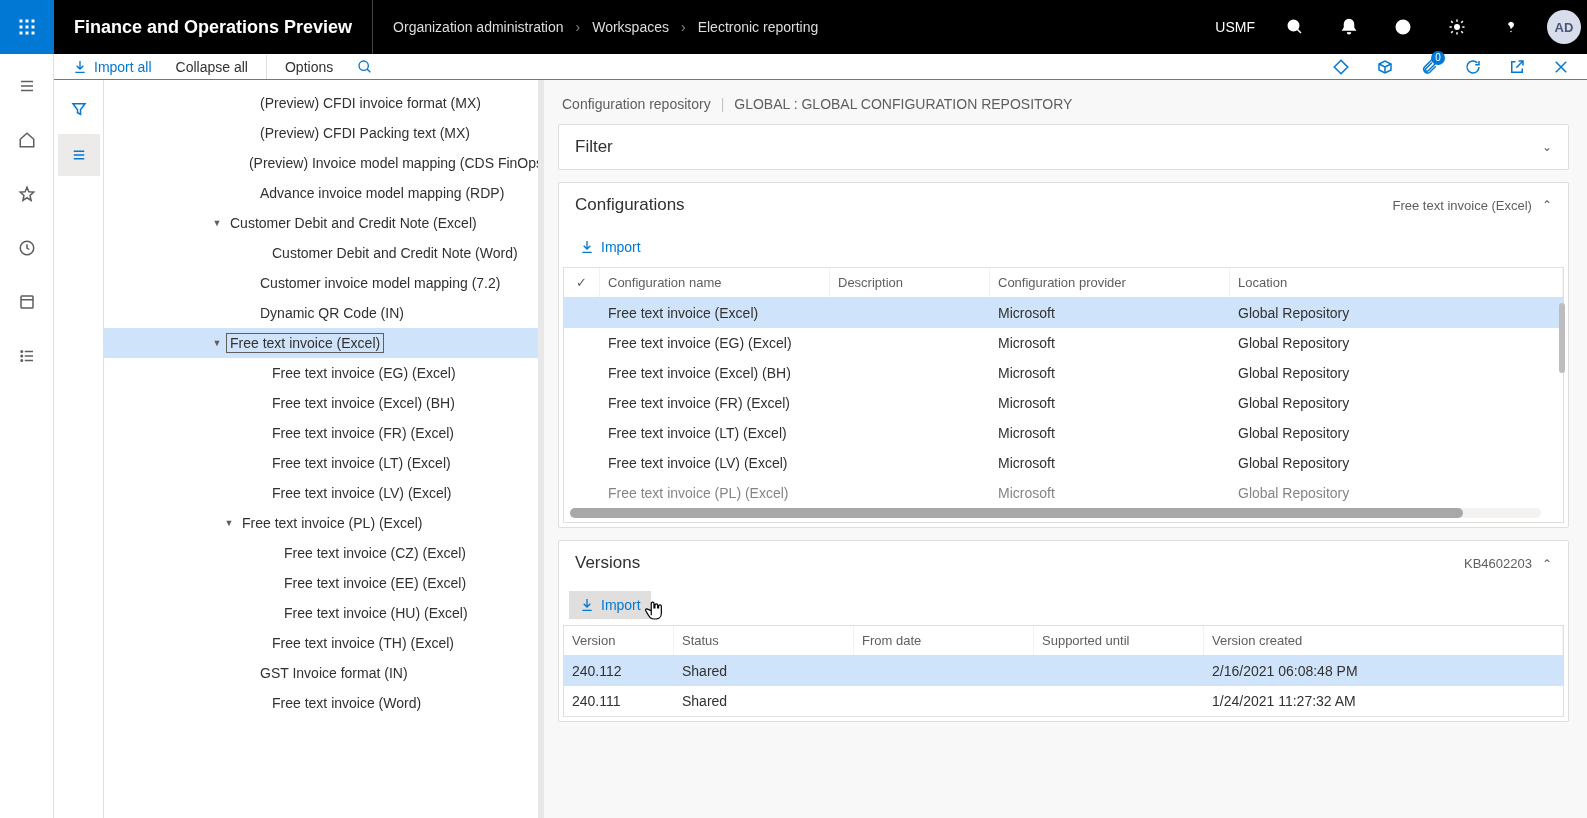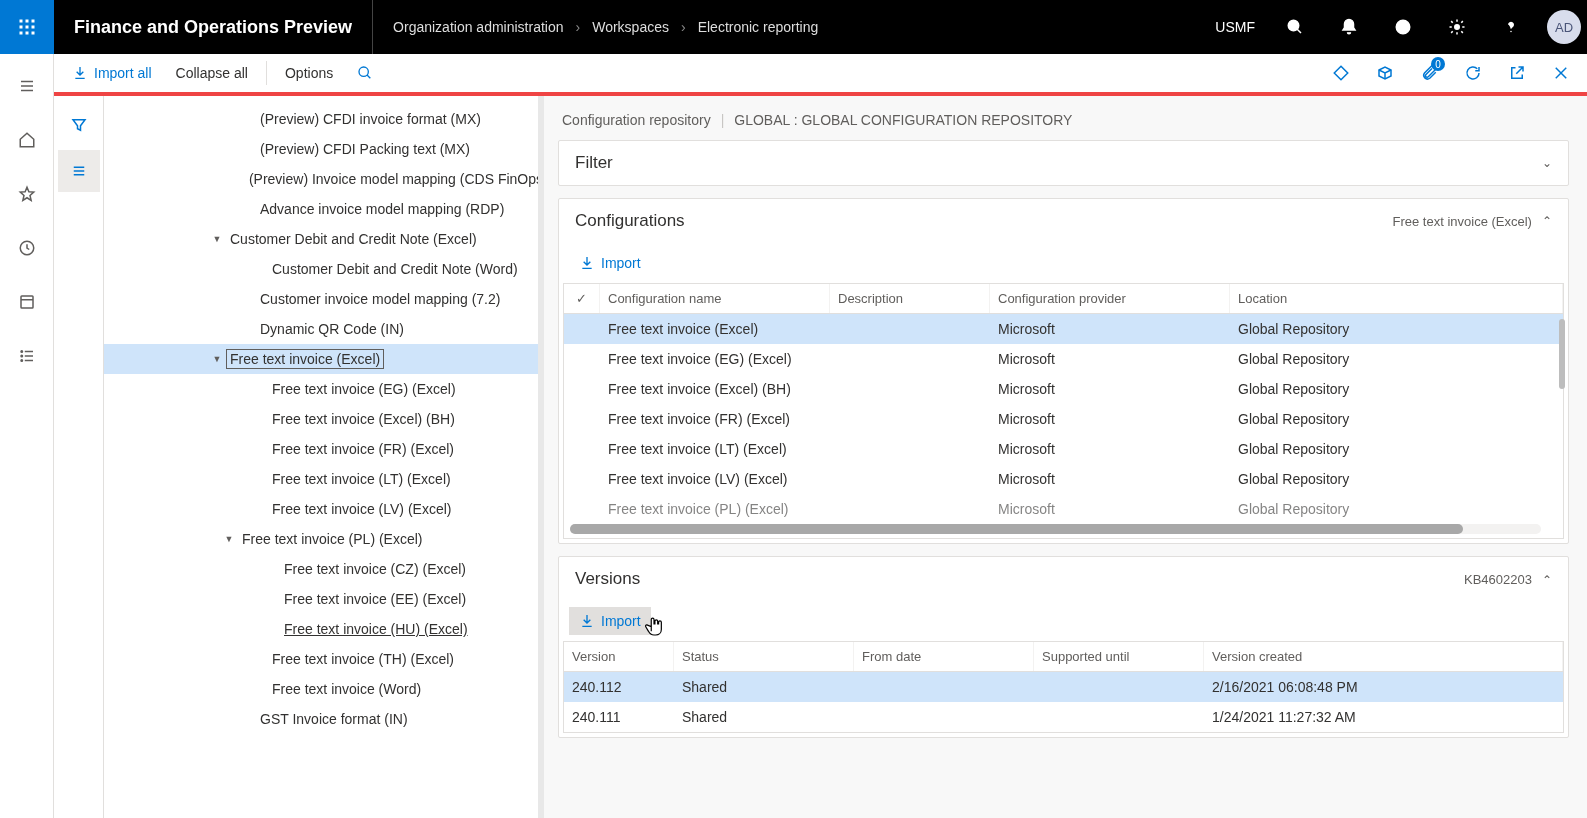--- a/index.html
+++ b/index.html
@@ -6,28 +6,28 @@
 body { font-family: "Segoe UI", -apple-system, sans-serif; font-size: 14px; color: #323130; overflow: hidden; background: #fff; }
 
 .topbar { display: flex; align-items: center; height: 54px; background: #000; color: #fff; }
 .waffle { width: 54px; height: 54px; display: flex; align-items: center; justify-content: center; font-size: 18px; background: #0078d4; }
 .app-title { font-size: 18px; font-weight: 600; padding: 0 20px; border-right: 1px solid #444; height: 100%; display: flex; align-items: center; }
 .breadcrumb { display: flex; align-items: center; gap: 12px; padding-left: 20px; flex: 1; font-size: 14px; color: #ddd; }
 .breadcrumb .sep { color: #888; }
 .topbar-right { display: flex; align-items: center; gap: 10px; padding-right: 6px; height: 100%; }
 .topbar-icon { width: 44px; height: 54px; display: flex; align-items: center; justify-content: center; cursor: pointer; }
 .topbar-icon svg { fill: #fff; stroke: #fff; }
-.avatar { width: 34px; height: 34px; border-radius: 50%; background: #d8ddec; color: #4a5578; display: flex; align-items: center; justify-content: center; font-size: 13px; font-weight: 400; margin-left: 4px; }
+.avatar { width: 34px; height: 34px; border-radius: 50%; background: #d8ddec; color: #4a5578; display: flex; align-items: center; justify-content: center; font-size: 13px; font-weight: 700; margin-left: 4px; }
 
 .main { display: flex; height: calc(100vh - 54px); }
 .left-rail { width: 54px; border-right: 1px solid #e1dfdd; display: flex; flex-direction: column; align-items: center; padding-top: 12px; gap: 14px; }
 .left-rail .rail-icon { width: 54px; height: 40px; display: flex; align-items: center; justify-content: center; cursor: pointer; color: #605e5c; }
 
 .content { flex: 1; display: flex; flex-direction: column; }
-.actionbar { height: 42px; display: flex; align-items: center; border-bottom: 4px solid #ef4444; padding: 0 8px; }
+.actionbar { height: 26px; display: flex; align-items: center; border-bottom: 1px solid #ef4444; padding: 0 8px; }
 .actionbar-left { display: flex; align-items: center; gap: 4px; }
 .action-btn { display: flex; align-items: center; gap: 6px; padding: 6px 10px; cursor: pointer; border-radius: 2px; color: #0078d4; }
 .action-btn.dark { color: #323130; }
 .action-sep { width: 1px; height: 24px; background: #e1dfdd; margin: 0 4px; }
 .actionbar-right { margin-left: auto; display: flex; align-items: center; gap: 8px; }
 .actionbar-right .act-icon { width: 36px; height: 36px; display: flex; align-items: center; justify-content: center; cursor: pointer; color: #0078d4; position: relative; }
 .badge { position: absolute; top: 2px; right: 2px; background: #0078d4; color: #fff; border-radius: 8px; font-size: 10px; padding: 0 4px; min-width: 14px; height: 14px; display:flex; align-items:center; justify-content:center; }
 
 .workarea { flex: 1; display: flex; overflow: hidden; }
 .sidepanel { width: 50px; border-right: 1px solid #e1dfdd; display: flex; flex-direction: column; align-items: center; padding-top: 8px; gap: 4px; }
@@ -324,35 +324,35 @@
             <span class="label">Free text invoice (PL) (Excel)</span>
           </div>
           <div class="tree-item" style="padding-left: 158px;">
             <span class="arrow blank" style="font-size: 9px;">▶</span>
             <span class="label">Free text invoice (CZ) (Excel)</span>
           </div>
           <div class="tree-item" style="padding-left: 158px;">
             <span class="arrow blank" style="font-size: 9px;">▶</span>
             <span class="label">Free text invoice (EE) (Excel)</span>
           </div>
-          <div class="tree-item" style="padding-left: 158px; text-decoration: underline;">
+          <div class="tree-item" style="padding-left: 158px;">
             <span class="arrow blank" style="font-size: 9px;">▶</span>
             <span class="label">Free text invoice (HU) (Excel)</span>
           </div>
           <div class="tree-item" style="padding-left: 146px;">
             <span class="arrow blank" style="font-size: 9px;">▶</span>
             <span class="label">Free text invoice (TH) (Excel)</span>
           </div>
+          <div class="tree-item" style="padding-left: 134px;">
+            <span class="arrow blank" style="font-size: 9px;">▶</span>
+            <span class="label">GST Invoice format (IN)</span>
+          </div>
           <div class="tree-item" style="padding-left: 146px;">
             <span class="arrow blank" style="font-size: 9px;">▶</span>
             <span class="label">Free text invoice (Word)</span>
-          </div>
-          <div class="tree-item" style="padding-left: 134px;">
-            <span class="arrow blank" style="font-size: 9px;">▶</span>
-            <span class="label">GST Invoice format (IN)</span>
           </div>
         </div>
 
       <div class="detail-pane">
         <div class="repo-header">
           <span>Configuration repository</span>
           <span class="sep">|</span>
           <span>GLOBAL : GLOBAL CONFIGURATION REPOSITORY</span>
         </div>
 

